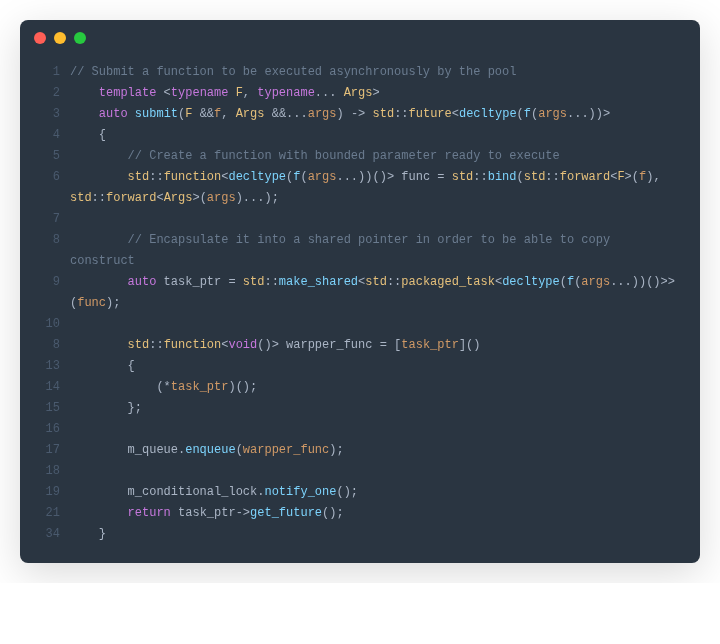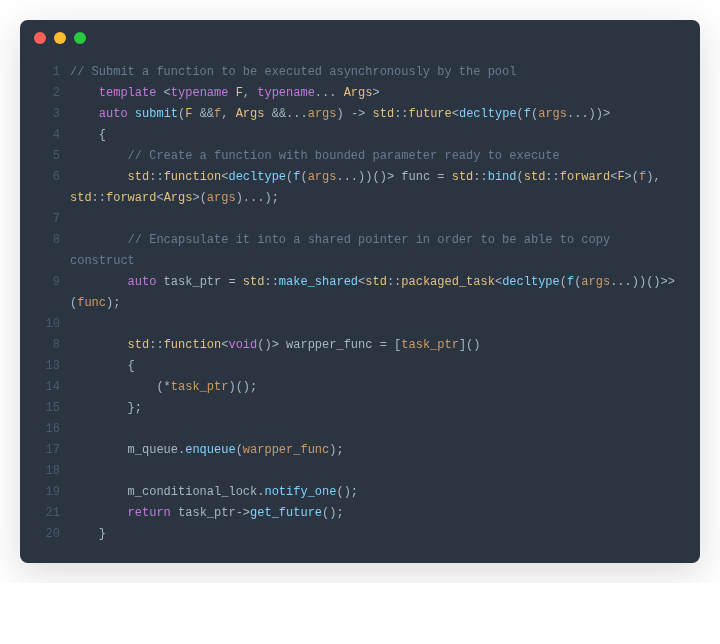--- a/index.html
+++ b/index.html
@@ -143,17 +143,17 @@
       </div>
       <div class="line">
         <span class="lineno">19</span>
         <span class="code"><span class="punct">        m_conditional_lock.</span><span class="func">notify_one</span><span class="punct">();</span></span>
       </div>
       <div class="line">
         <span class="lineno">21</span>
         <span class="code"><span class="punct">        </span><span class="keyword">return</span><span class="punct"> task_ptr-&gt;</span><span class="func">get_future</span><span class="punct">();</span></span>
       </div>
       <div class="line">
-        <span class="lineno">20</span>
+        <span class="lineno">34</span>
         <span class="code"><span class="punct">    }</span></span>
       </div>
     </div>
 </div>
 
 </body></html>

